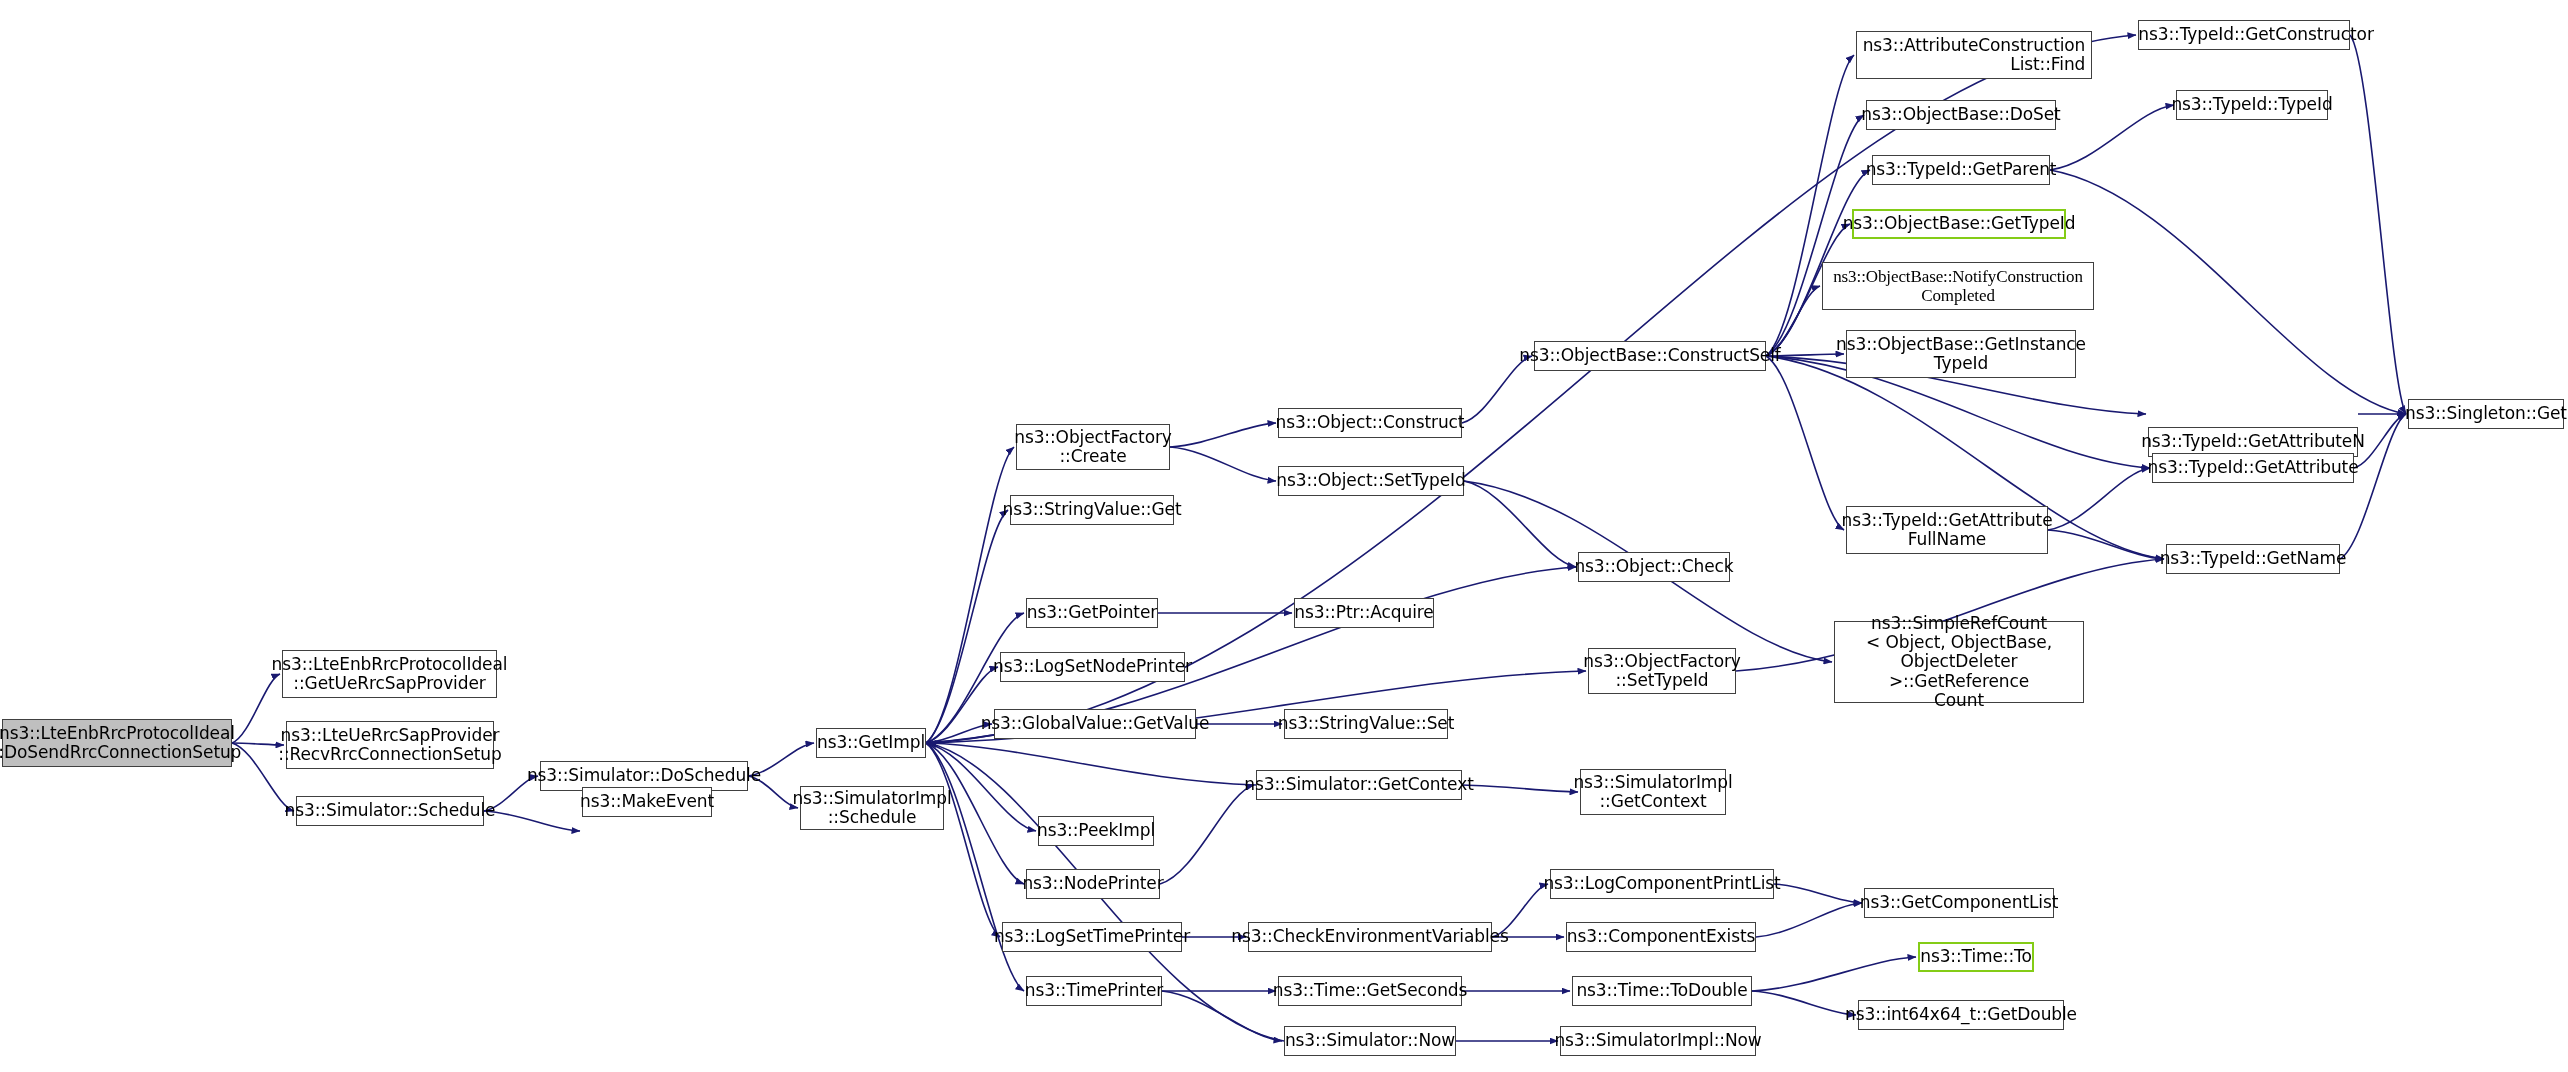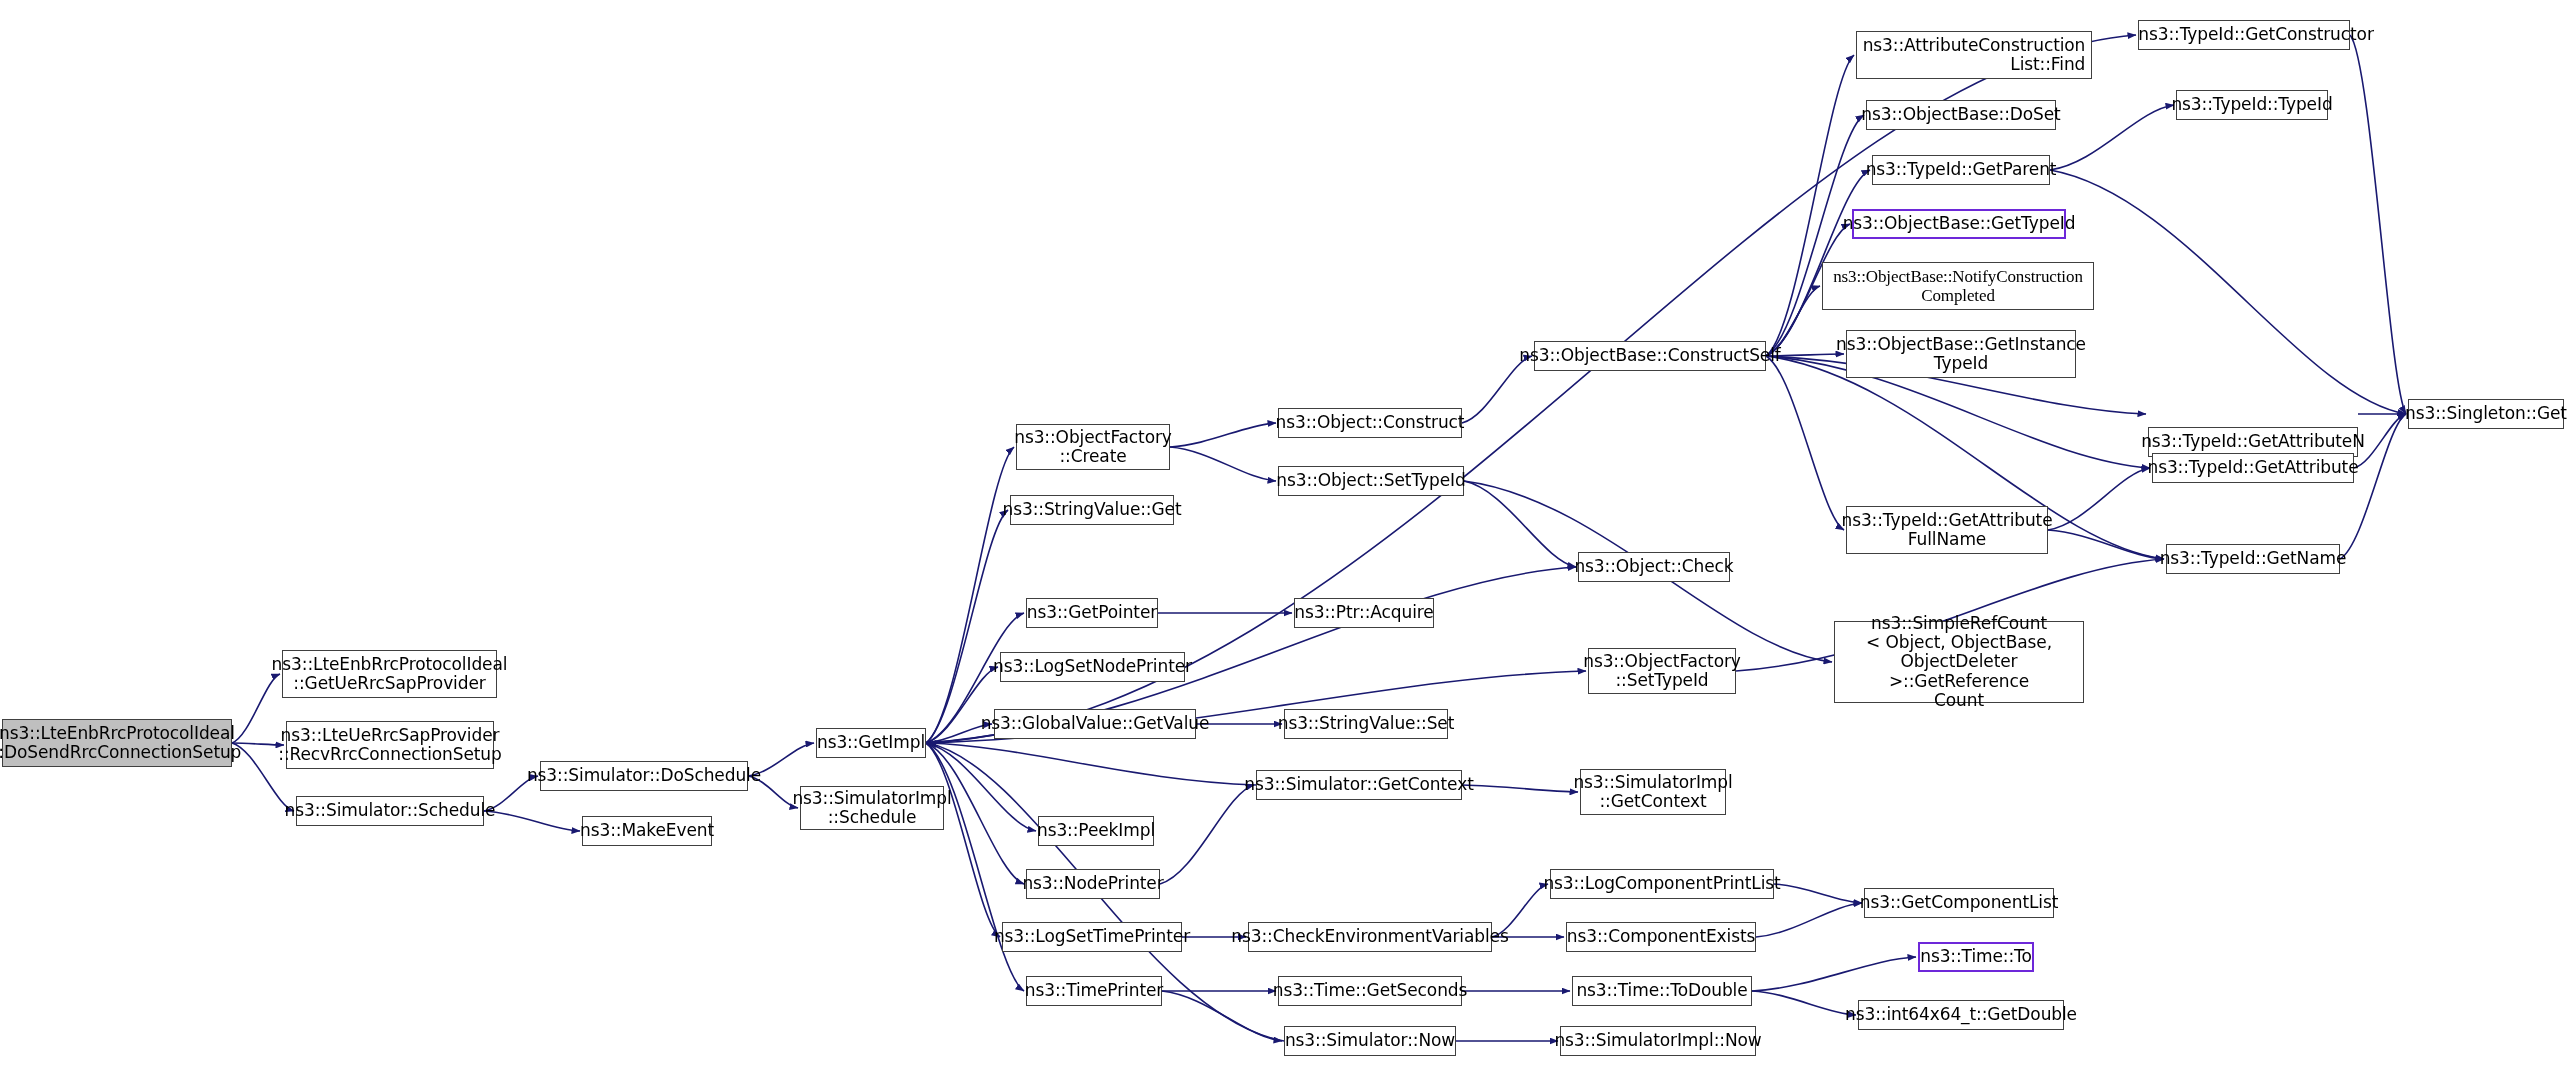--- a/index.html
+++ b/index.html
@@ -22,21 +22,21 @@
     align-items:center;
     justify-content:center;
     text-align:center;
     font-size:17px;
     line-height:1.12;
     white-space:pre-line;
     padding:1px 4px;
     letter-spacing:-0.1px;
   }
   .node.root{background:#bfbfbf;border-color:#404040;}
-  .node.hl{border:2px solid #6d28d9;}
+  .node.hl{border:2px solid #84cc16;}
 </style>
 </head>
 <body>
 
 <div id="canvas">
   <svg id="edges" xmlns="http://www.w3.org/2000/svg">
     <defs>
       <marker id="arrow" markerWidth="9" markerHeight="7" refX="8.5" refY="3.5" orient="auto" markerUnits="userSpaceOnUse">
         <path d="M0,0 L9,3.5 L0,7 z" fill="#191970"></path>
       </marker>
@@ -106,21 +106,21 @@
   </svg>
   <div id="node-layer">
       <div class="node root" style="left: 2px; top: 719px; width: 230px; height: 48px;">ns3::LteEnbRrcProtocolIdeal
 ::DoSendRrcConnectionSetup</div>
       <div class="node" style="left: 282px; top: 650px; width: 215px; height: 48px;">ns3::LteEnbRrcProtocolIdeal
 ::GetUeRrcSapProvider</div>
       <div class="node" style="left: 286px; top: 721px; width: 208px; height: 48px;">ns3::LteUeRrcSapProvider
 ::RecvRrcConnectionSetup</div>
       <div class="node" style="left: 296px; top: 796px; width: 188px; height: 30px;">ns3::Simulator::Schedule</div>
       <div class="node" style="left: 540px; top: 761px; width: 208px; height: 30px;">ns3::Simulator::DoSchedule</div>
-      <div class="node" style="left: 582px; top: 816px; width: 130px; height: 30px;">ns3::MakeEvent</div>
+      <div class="node" style="left: 582px; top: 787px; width: 130px; height: 30px;">ns3::MakeEvent</div>
       <div class="node" style="left: 816px; top: 728px; width: 110px; height: 30px;">ns3::GetImpl</div>
       <div class="node" style="left: 800px; top: 786px; width: 144px; height: 44px;">ns3::SimulatorImpl
 ::Schedule</div>
       <div class="node" style="left: 1016px; top: 424px; width: 154px; height: 46px;">ns3::ObjectFactory
 ::Create</div>
       <div class="node" style="left: 1010px; top: 495px; width: 164px; height: 30px;">ns3::StringValue::Get</div>
       <div class="node" style="left: 1026px; top: 598px; width: 132px; height: 30px;">ns3::GetPointer</div>
       <div class="node" style="left: 1000px; top: 652px; width: 185px; height: 30px;">ns3::LogSetNodePrinter</div>
       <div class="node" style="left: 994px; top: 709px; width: 202px; height: 30px;">ns3::GlobalValue::GetValue</div>
       <div class="node" style="left: 1038px; top: 816px; width: 116px; height: 30px;">ns3::PeekImpl</div>

